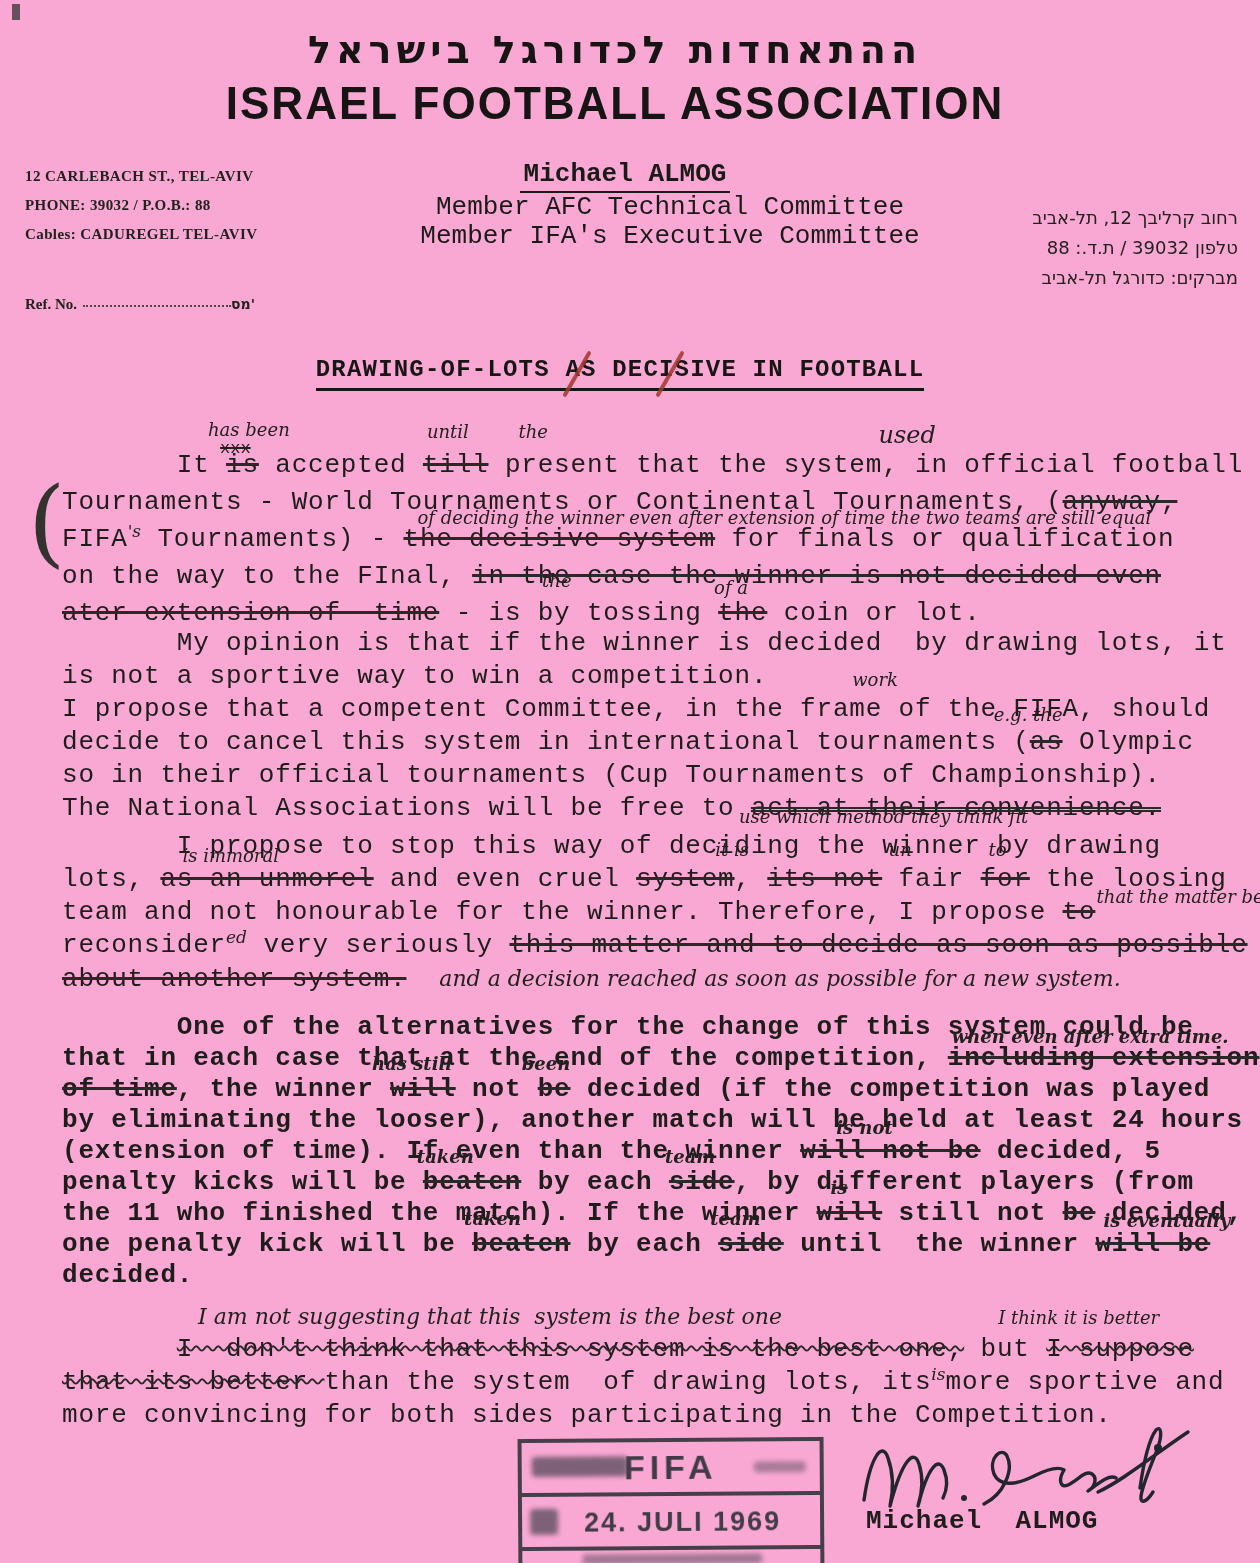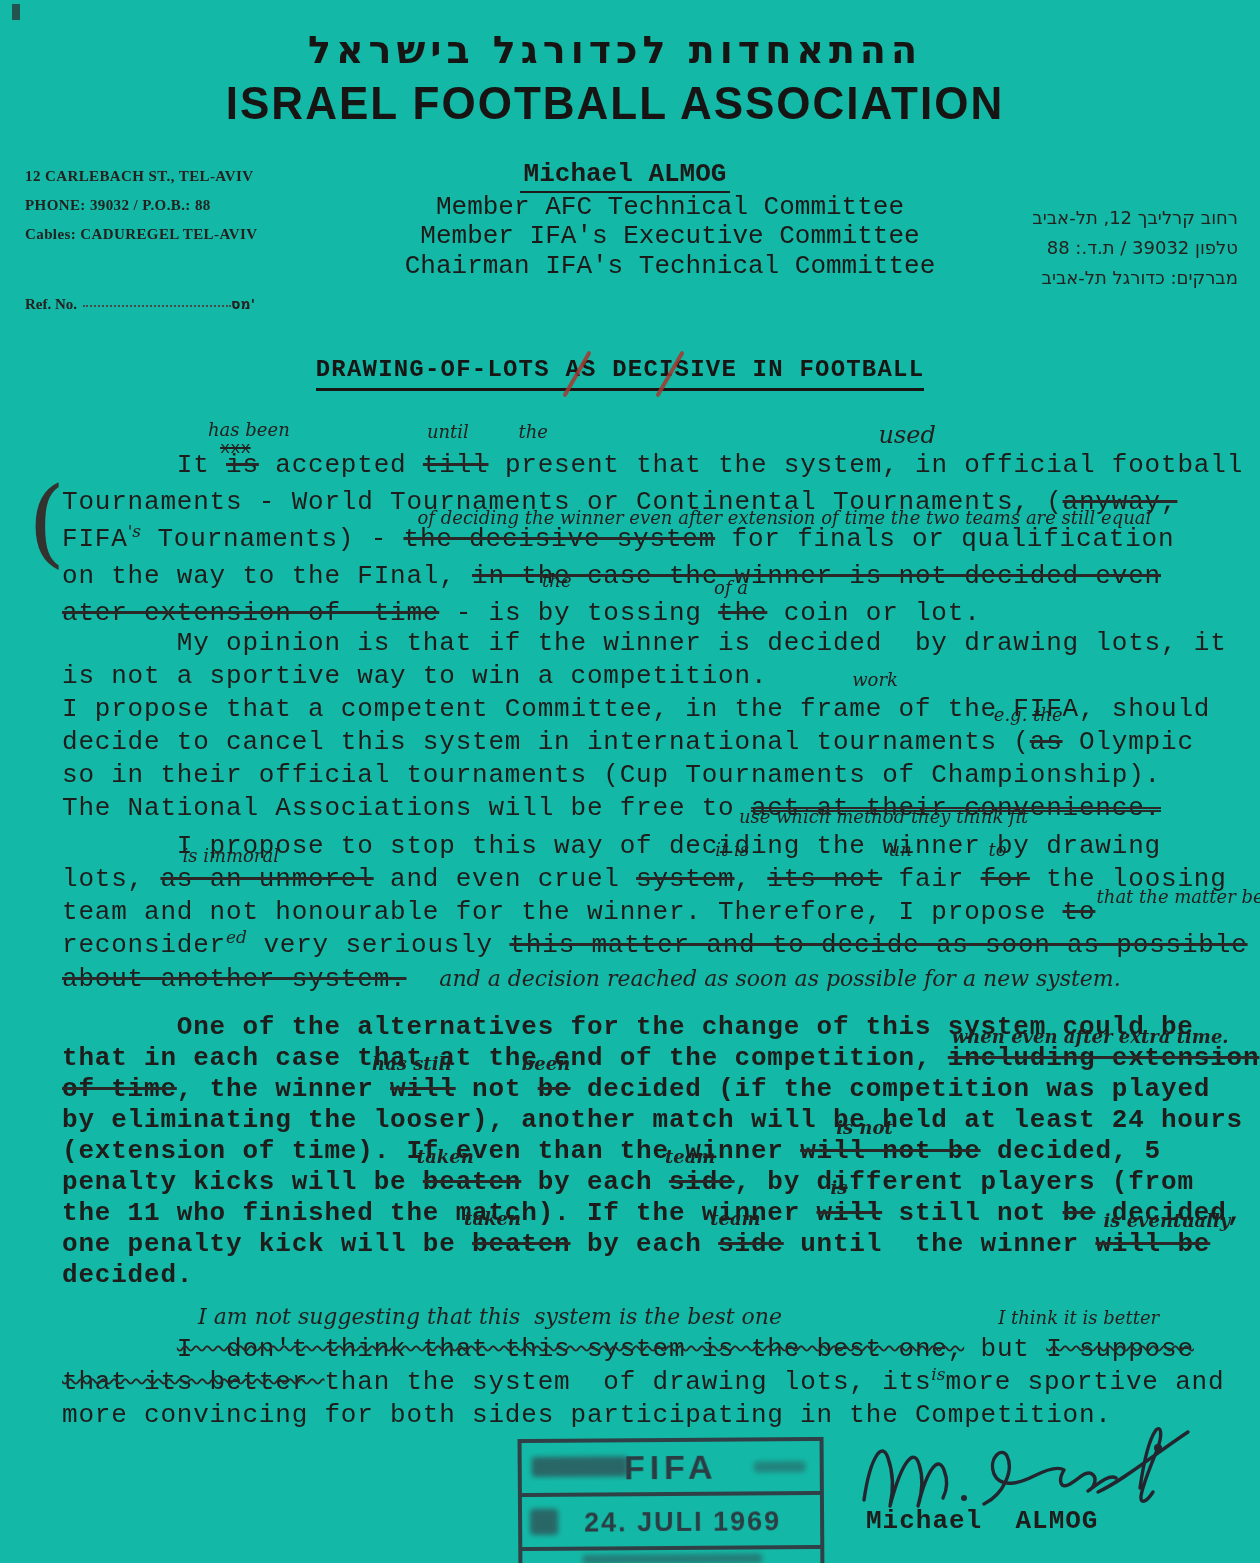--- a/index.html
+++ b/index.html
@@ -1,16 +1,16 @@
 <!DOCTYPE html>
 <html><head>
 <meta charset="utf-8">
 <style>
   html,body{margin:0;padding:0;background:#e8e8e6;}
-  #page{position:relative;width:1260px;height:1563px;margin:0 auto;background:#14b8a6;
+  #page{position:relative;width:1260px;height:1563px;margin:0 auto;background:#f9a8d4;
         overflow:hidden;color:#1d1c1a;}
   
   .hdr{position:absolute;left:0;top:28px;width:1230px;text-align:center;}
   .he-title{font-family:"DejaVu Sans",sans-serif;font-weight:bold;font-size:38px;
             letter-spacing:5px;color:#161513;direction:rtl;}
   .en-title{font-family:"Liberation Sans","DejaVu Sans",sans-serif;font-weight:bold;
             font-size:44px;letter-spacing:2px;color:#161513;margin-top:6px;transform:scaleY(1.04);}
   .contact-left{position:absolute;left:25px;top:162px;font-family:"Liberation Serif","DejaVu Serif",serif;
             font-weight:bold;font-size:15px;letter-spacing:.4px;line-height:29px;color:#23221f;}
   .person{position:absolute;left:390px;top:160px;width:560px;text-align:center;
@@ -87,21 +87,20 @@
   <div class="contact-left">
     <div>12  CARLEBACH  ST.,  TEL-AVIV</div>
     <div>PHONE:  39032   /   P.O.B.:  88</div>
     <div>Cables:  CADUREGEL  TEL-AVIV</div>
   </div>
 
   <div class="person">
     <div><span class="nm">Michael  ALMOG</span></div>
     <div>Member AFC Technical Committee</div>
     <div>Member IFA's Executive Committee</div>
-    <div>Chairman IFA's Technical Committee</div>
   </div>
 
   <div class="contact-right">
     <div>רחוב קרליבך 12, תל-אביב</div>
     <div>טלפון 39032 / ת.ד.: 88</div>
     <div>מברקים: כדורגל תל-אביב</div>
   </div>
 
   <div class="refline">
     <span>Ref. No.</span><span class="refdots"></span><span class="refhe">מס'</span>

